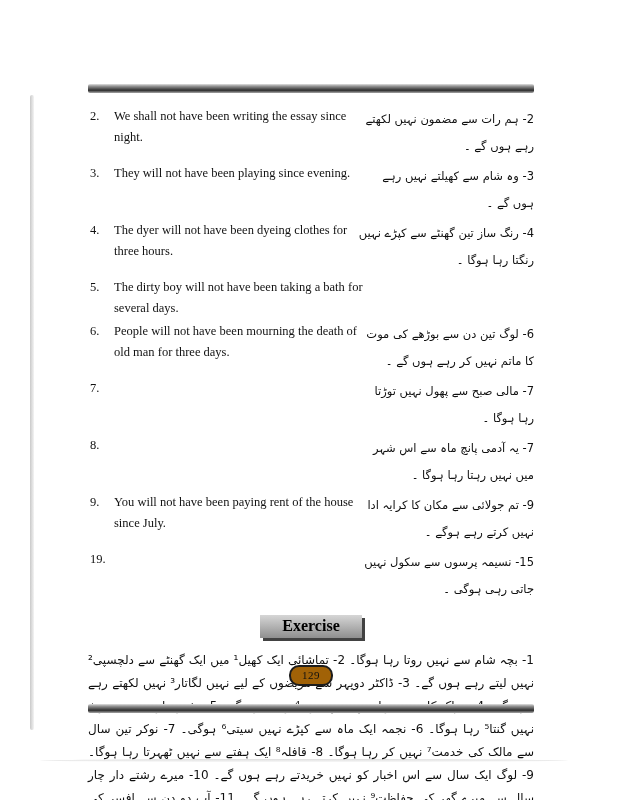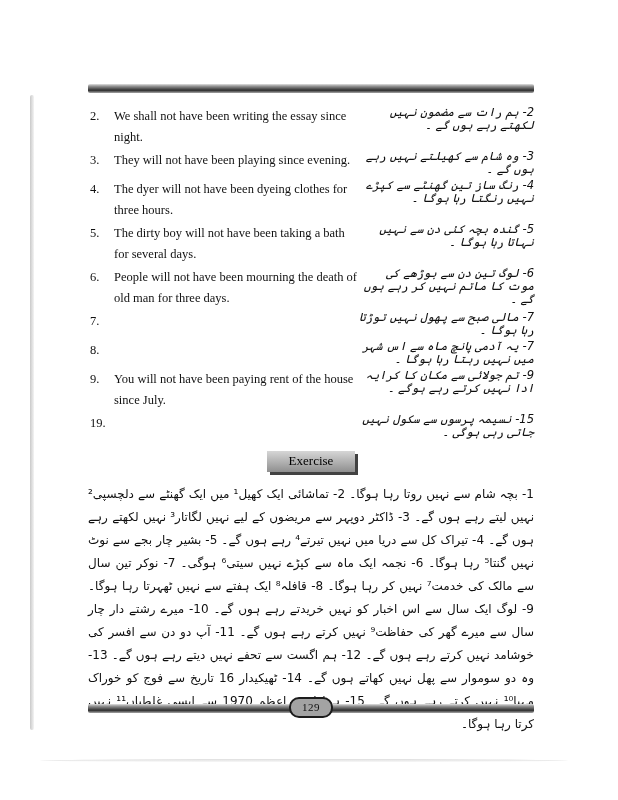--- a/index.html
+++ b/index.html
@@ -32,41 +32,41 @@
   .row{display:flex;justify-content:space-between;margin-bottom:3px;}
   .en{
     width:254px;
     font-size:12.5px;line-height:20.5px;
     position:relative;padding-left:26px;
   }
   .num{position:absolute;left:2px;top:0;}
   .ur{
     width:184px;direction:rtl;text-align:right;
     font-family:"DejaVu Sans", sans-serif;
-    font-size:11.5px;line-height:13px;font-style:italic;
+    font-size:11.5px;line-height:27px;
   }
   .exercise-head-wrap{text-align:center;margin:12px 0 11px;}
   .exercise-head{
     display:inline-block;
     padding:2px 22px 3px;
-    font-weight:normal;font-size:13px;
+    font-weight:bold;font-size:16px;
     color:#000;
     background:linear-gradient(180deg,#d6d6d6,#8f8f8f);
     box-shadow:3px 3px 0 rgba(45,45,45,.9);
   }
   .exercise-text{
     direction:rtl;text-align:justify;
     font-family:"DejaVu Sans", sans-serif;
     font-size:12px;line-height:23px;
     color:#101010;
   }
   .bottom-bar{position:absolute;left:88px;width:446px;top:704px;}
   .page-num-capsule{
-    position:absolute;left:311px;top:697px;transform:translateX(-50%);
-    background:#a3a3a3;border:2px solid #1c1c1c;border-radius:10px;
+    position:absolute;left:311px;top:665px;transform:translateX(-50%);
+    background:#a16207;border:2px solid #1c1c1c;border-radius:10px;
     padding:0 11px;height:17px;line-height:16px;
     font-size:11px;letter-spacing:.5px;
   }
 </style>
 </head>
 <body>
 
 <div class="page">
   <div class="page-edge-left"></div>
   <div class="page-edge-bottom"></div>
@@ -98,21 +98,20 @@
           <span>The dyer will not have been dyeing clothes for three hours.</span>
         </div>
         <div class="ur" dir="rtl">4- رنگ ساز تین گھنٹے سے کپڑے نہیں رنگتا رہا ہوگا ۔</div>
       </div>
 
       <div class="row">
         <div class="en">
           <span class="num">5.</span>
           <span>The dirty boy will not have been taking a bath for several days.</span>
         </div>
-        <div class="ur" dir="rtl">5- گندہ بچہ کئی دن سے نہیں نہاتا رہا ہوگا ۔</div>
       </div>
 
       <div class="row">
         <div class="en">
           <span class="num">6.</span>
           <span>People will not have been mourning the death of old man for three days.</span>
         </div>
         <div class="ur" dir="rtl">6- لوگ تین دن سے بوڑھے کی موت کا ماتم نہیں کر رہے ہوں گے ۔</div>
       </div>
 

